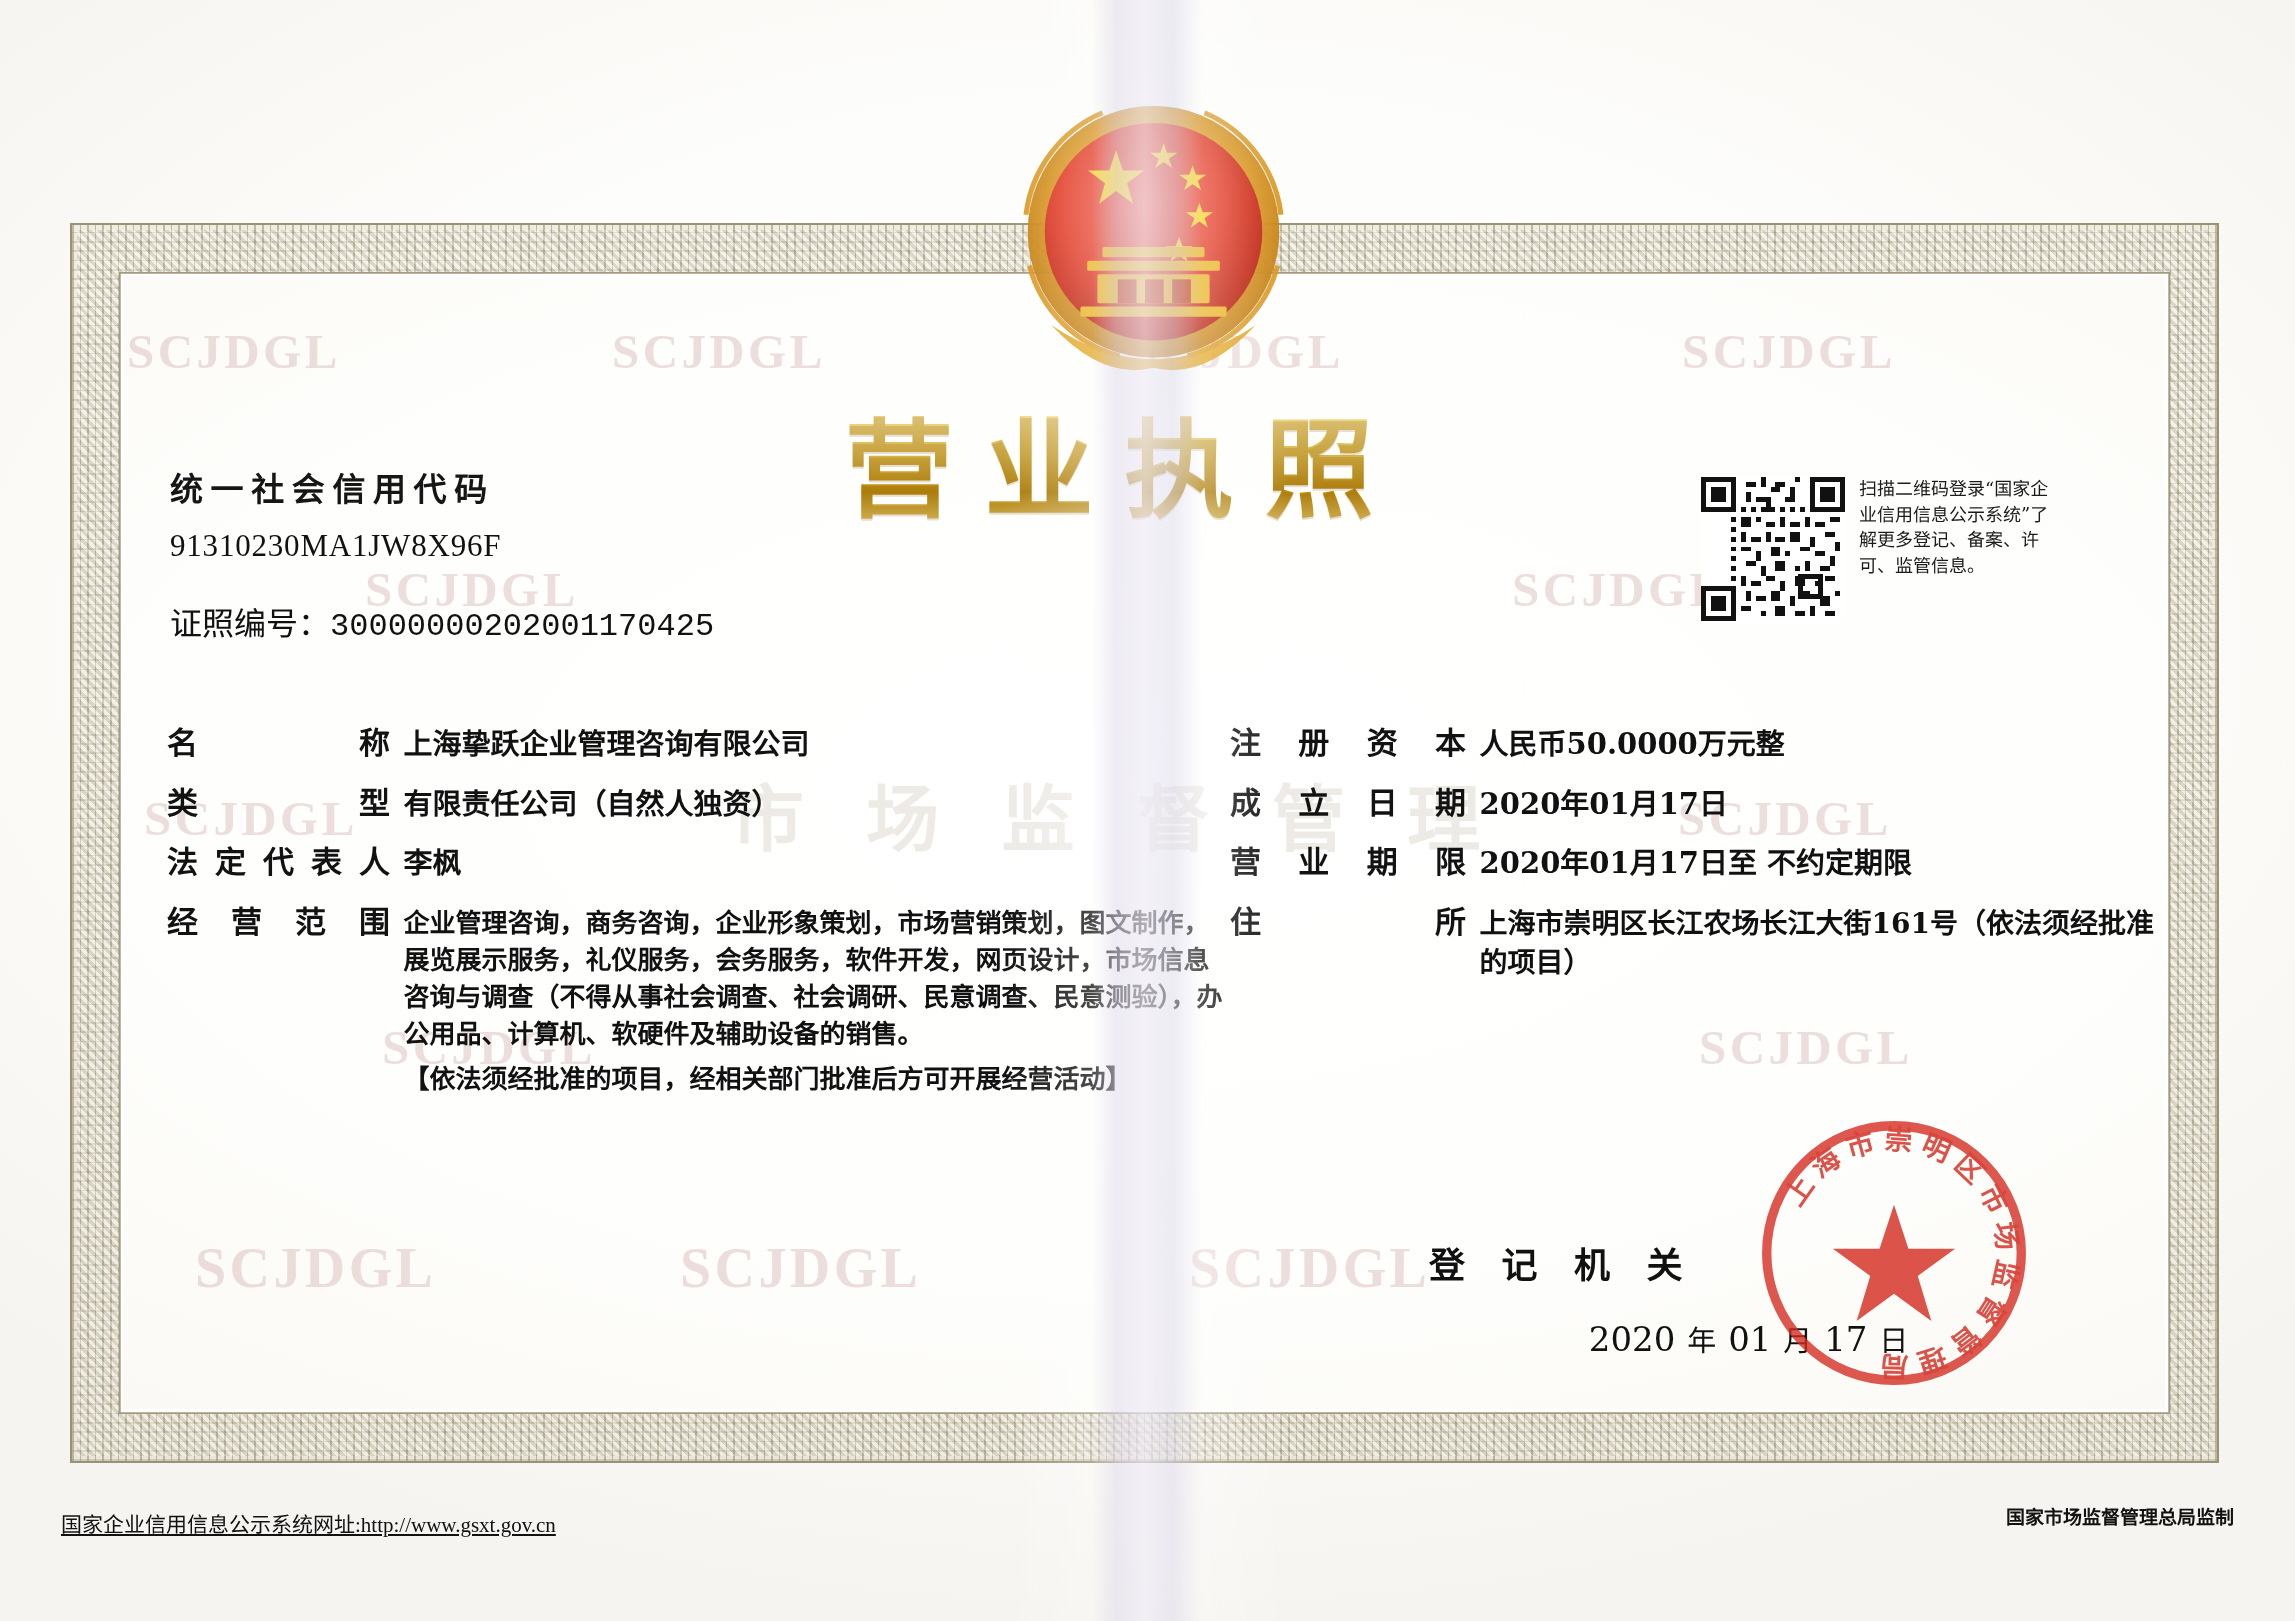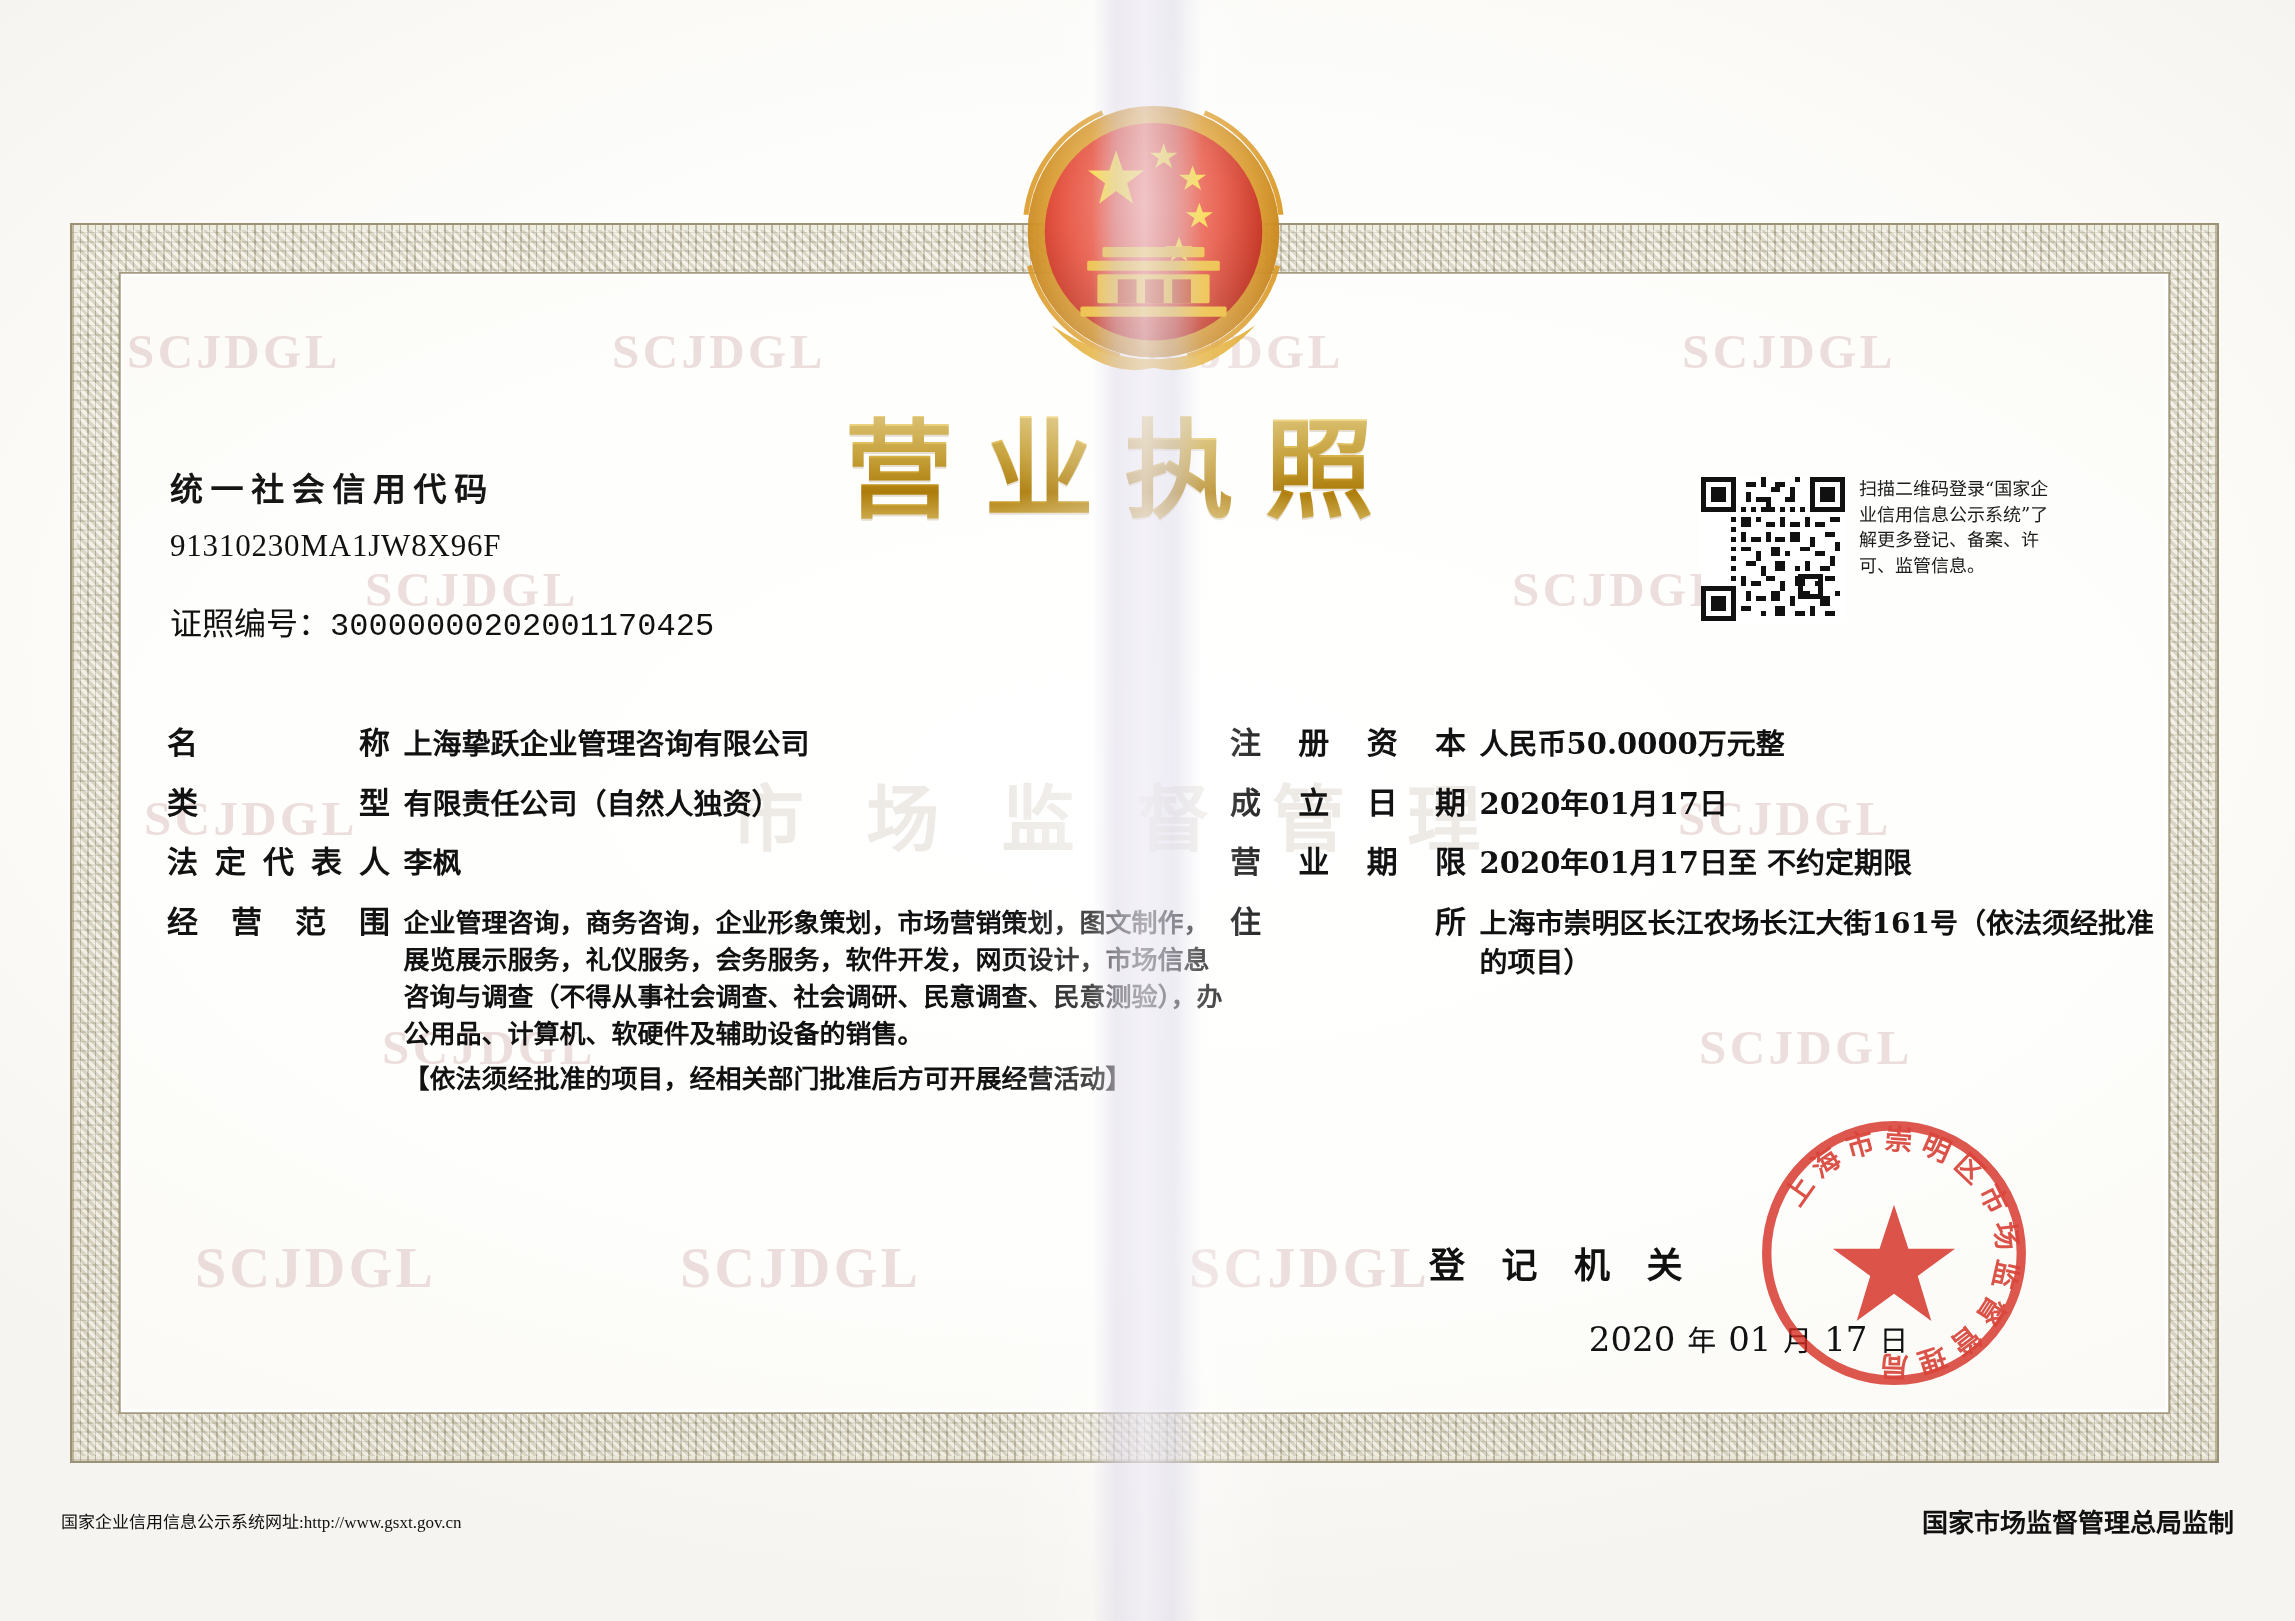--- a/index.html
+++ b/index.html
@@ -302,31 +302,32 @@
     height: 280px;
     z-index: 25;
     opacity: .88;
   }
 
   
   #footer-left {
     position: absolute;
     left: 61px;
     top: 1508px;
-    font-size: 17px;
+    font-size: 21px;
     font-family: "Liberation Serif", serif;
     color: #111;
     z-index: 15;
     letter-spacing: 0px;
+    text-decoration: underline;
   }
   #footer-right {
     position: absolute;
     right: 61px;
     top: 1502px;
-    font-size: 26px;
+    font-size: 19px;
     font-weight: 700;
     font-family: "DejaVu Serif", "Liberation Serif", serif;
     color: #111;
     z-index: 15;
   }
 </style>
 </head>
 <body>
 
 <div id="page">

